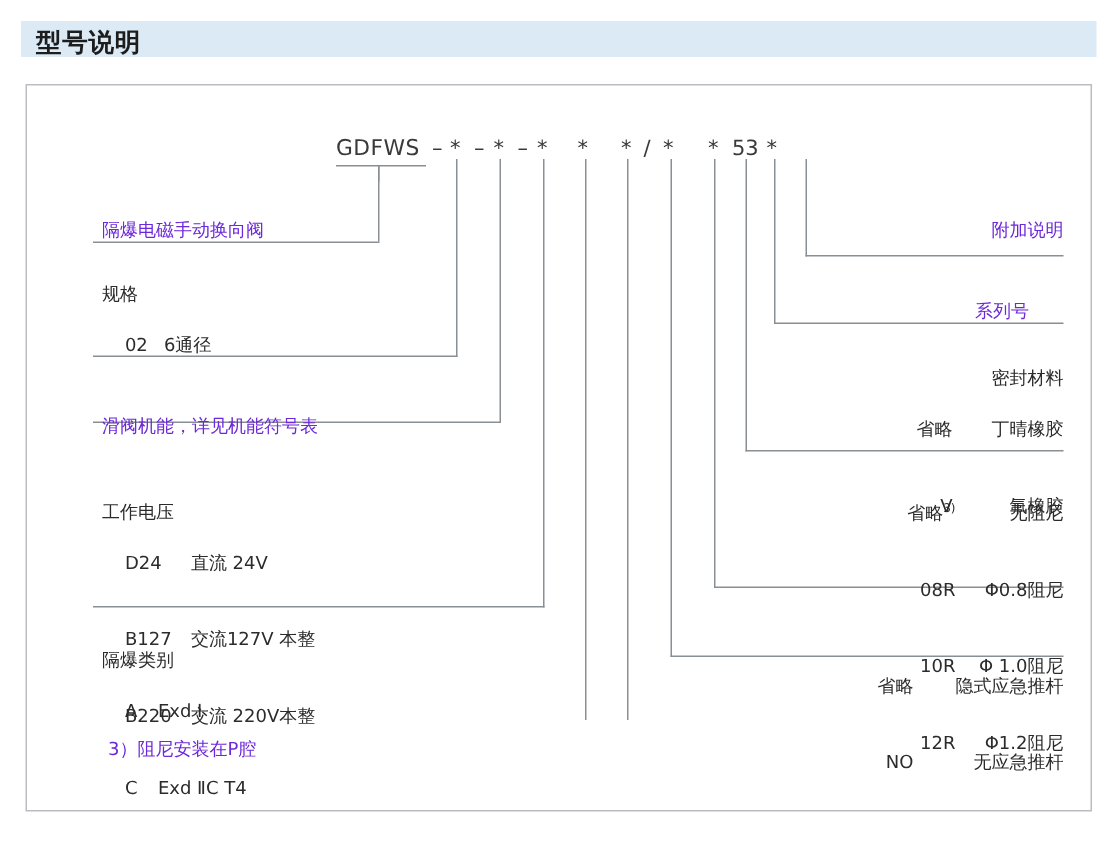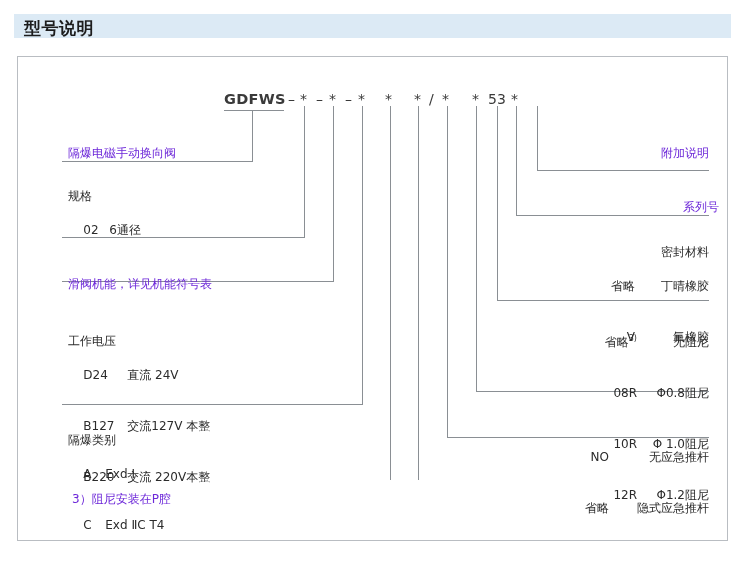--- a/index.html
+++ b/index.html
@@ -91,21 +91,21 @@
 </head>
 <body>
 
 <div class="header-bar"></div>
 <div class="header-title">型号说明</div>
 
 <div class="diagram-frame"></div>
 
 <div class="code-line">
 
-  <span class="code-token brand" style="left:224px; top:91px;font-weight:bold;">GDFWS</span>
+  <span class="code-token brand" style="left:224px; top:91px;">GDFWS</span>
 
   <div class="hl" style="left:224px; top:110px; width:60px;"></div>
 
   <span class="code-token" style="left:288px; top:91px;">–</span>
   <span class="code-token" style="left:300px; top:91px;">*</span>
   <span class="code-token" style="left:316px; top:91px;">–</span>
   <span class="code-token" style="left:329px; top:91px;">*</span>
   <span class="code-token" style="left:345px; top:91px;">–</span>
   <span class="code-token" style="left:358px; top:91px;">*</span>
 
@@ -192,21 +192,21 @@
   </div>
   <div>
     <span style="display:inline-block;width:22px;">C</span><span>Exd ⅡC T4</span>
   </div>
 </div>
 
 <div class="txt cn" style="left:72px; top:491px;">3）阻尼安装在P腔</div>
 
 <div class="txt cn r-align" style="left:559px; top:145px; width:150px;">附加说明</div>
 
-<div class="txt cn r-align" style="left:569px; top:199px; width:150px;">系列号</div>
+<div class="txt cn r-align" style="left:536px; top:199px; width:150px;">系列号</div>
 
 <div class="rowtbl r-align" style="left:509px; top:244px; width:200px;">
   <div>密封材料</div>
   <div>
     <span style="display:inline-block;width:50px;text-align:right;">省略</span><span style="display:inline-block;width:74px;text-align:right;">丁晴橡胶</span>
   </div>
   <div>
     <span style="display:inline-block;width:50px;text-align:right;">V</span><span style="display:inline-block;width:74px;text-align:right;">氟橡胶</span>
   </div>
 </div>
@@ -221,18 +221,18 @@
   <div>
     <span style="display:inline-block;width:54px;text-align:right;">10R</span><span style="display:inline-block;width:72px;text-align:right;">Φ 1.0阻尼</span>
   </div>
   <div>
     <span style="display:inline-block;width:54px;">12R</span><span style="display:inline-block;width:72px;text-align:right;">Φ1.2阻尼</span>
   </div>
 </div>
 
 <div class="rowtbl r-align" style="left:489px; top:432px; width:220px;">
   <div>
+    <span style="display:inline-block;width:50px;text-align:right;">省略</span><span style="display:inline-block;width:100px;text-align:right;">隐式应急推杆</span>
+  </div>
+  <div>
     <span style="display:inline-block;width:50px;text-align:right;">NO</span><span style="display:inline-block;width:100px;text-align:right;">无应急推杆</span>
   </div>
-  <div>
-    <span style="display:inline-block;width:50px;text-align:right;">省略</span><span style="display:inline-block;width:100px;text-align:right;">隐式应急推杆</span>
-  </div>
 </div>
 
 </body></html>

